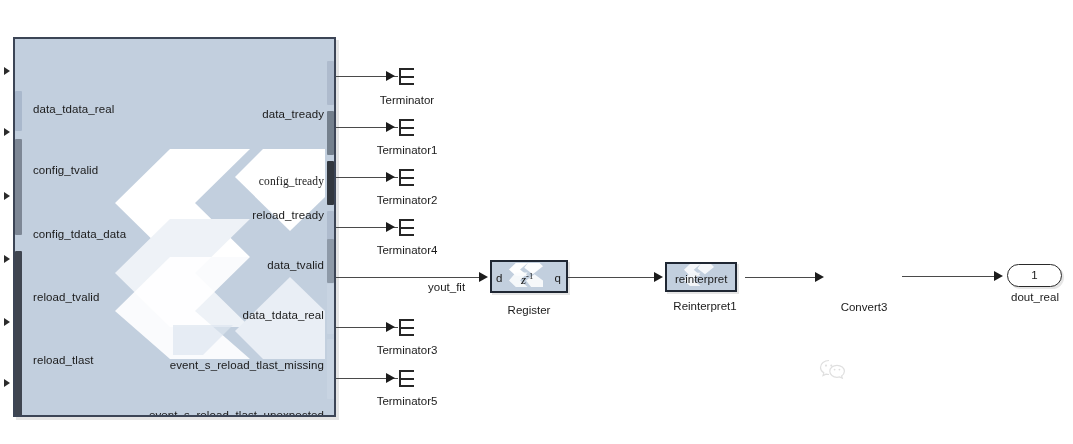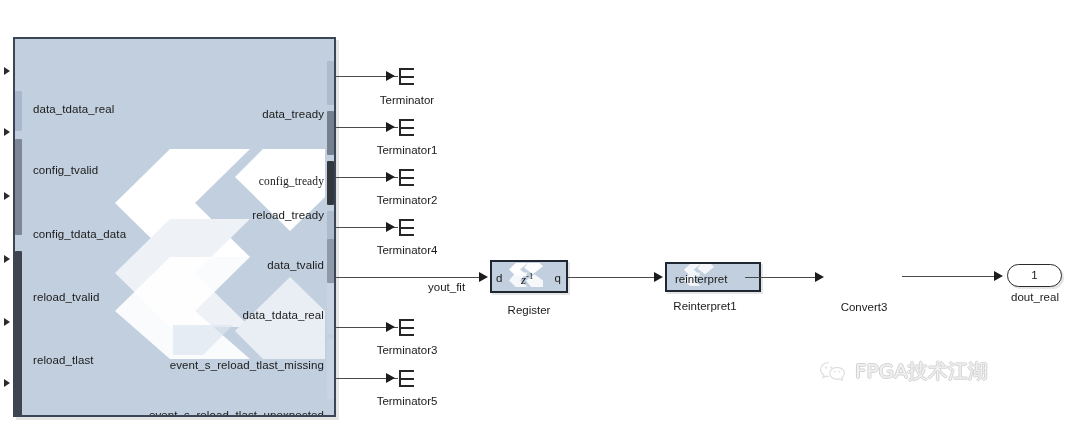--- a/index.html
+++ b/index.html
@@ -323,21 +323,21 @@
     <div class="port-txt" style="right:5px; top:11px;">q</div>
     <div class="zexp" style="left:29px; top:9px;">
       <span>z</span><sup>-1</sup>
     </div>
   </div>
   <div class="blk-caption" style="left:490px; top:304px; width:78px;">Register</div>
 
   <div class="wire" style="left:568px; top:277px; width:89px;"></div>
   <div class="arrow" style="left:654px; top:272px;"></div>
 
-  <div class="xblock" style="left:665px; top:262px; width:96px; height:30px;">
+  <div class="xblock" style="left:665px; top:262px; width:72px; height:30px;">
     <svg class="xlogo" viewBox="0 0 40 30" preserveAspectRatio="none" style="left:17px; top:0px; width:30px; height:22px; opacity:0.85;">
       <polygon points="8,0 22,0 13,8 22,16 8,16 0,8" fill="#ffffff"></polygon>
       <polygon points="22,0 36,0 40,4 28,14 18,6" fill="#ffffff"></polygon>
       <polygon points="8,12 22,12 13,22 22,30 8,30 0,22" fill="#fbfcfd"></polygon>
     </svg>
     <div class="inner-txt" style="left:8px; top:9px;">reinterpret</div>
   </div>
   <div class="blk-caption" style="left:655px; top:300px; width:100px;">Reinterpret1</div>
 
   <div class="wire" style="left:745px; top:277px; width:73px;"></div>
@@ -357,16 +357,15 @@
     <svg width="30" height="24" viewBox="0 0 30 24">
       <g fill="none" stroke="#dcdcdc" stroke-width="1.2">
         <path d="M11 2.5C6.3 2.5 2.5 5.6 2.5 9.4c0 2.2 1.3 4.1 3.3 5.4L5 17.6l3-1.5c.9.25 1.9.4 3 .4"></path>
         <path d="M19 7.3c-4 0-7.2 2.7-7.2 6s3.2 6 7.2 6c.9 0 1.8-.14 2.6-.4l2.7 1.3-.7-2.3c1.7-1.1 2.8-2.7 2.8-4.6 0-3.3-3.3-6-7.4-6z"></path>
       </g>
       <circle cx="8" cy="7.6" r="1.05" fill="#dcdcdc"></circle>
       <circle cx="13.3" cy="7.6" r="1.05" fill="#dcdcdc"></circle>
       <circle cx="16.6" cy="11.6" r="0.9" fill="#dcdcdc"></circle>
       <circle cx="21.4" cy="11.6" r="0.9" fill="#dcdcdc"></circle>
     </svg>
-    <div class="wm-text">FPGA技术江湖</div>
   </div>
 
 </div>
 
 </body></html>

